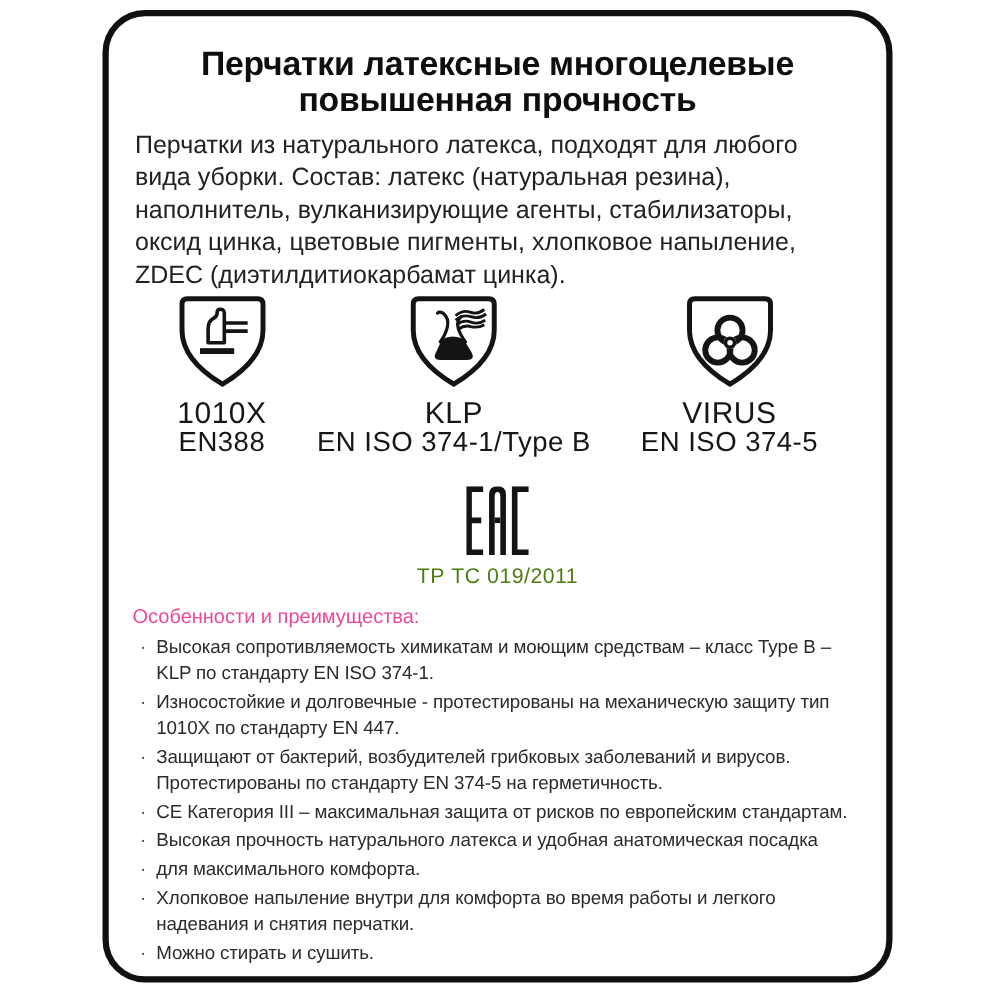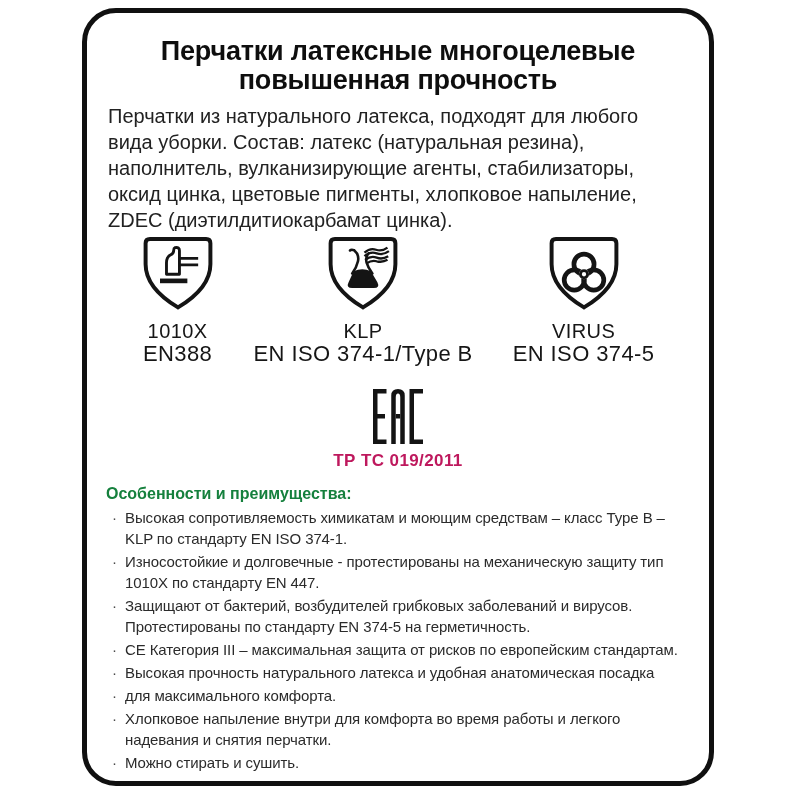--- a/index.html
+++ b/index.html
@@ -12,30 +12,30 @@
     padding:24px 19px 0; overflow:hidden;
   }
   .title { text-align:center; font-weight:bold; font-size:27px; line-height:29px;
            color:#0e0e0e; letter-spacing:-0.2px; }
   .title-line { display:block; }
   .desc { margin:8px 0 0 2px; max-width:576px; font-size:20px; line-height:26px;
           color:#222222; }
   .certs { margin-top:3px; display:flex; justify-content:center; gap:40px; }
   .cert { display:flex; flex-direction:column; align-items:center; }
   .cert-shield { width:72px; height:75px; display:block; }
-  .cert-code { margin-top:10px; font-size:20px; line-height:20px; font-weight:500;
+  .cert-code { margin-top:10px; font-size:24px; line-height:20px; font-weight:500;
                letter-spacing:0.4px; color:#161616; white-space:nowrap; }
   .cert-std  { margin-top:3px;  font-size:22px; line-height:20px; font-weight:500;
                letter-spacing:0.4px; color:#161616; white-space:nowrap; }
   .eac-block { margin-top:25px; display:flex; flex-direction:column; align-items:center; }
   .eac-mark { width:50px; height:55px; display:block; }
-  .eac-caption { margin-top:7px; font-size:17px; line-height:20px; font-weight:700;
-                 letter-spacing:0.4px; color:#be185d; }
+  .eac-caption { margin-top:7px; font-size:17px; line-height:20px; font-weight:400;
+                 letter-spacing:0.4px; color:#4d7c0f; }
   .features { margin-top:13px; }
-  .features-heading { font-size:16px; line-height:19px; font-weight:bold; color:#15803d; }
+  .features-heading { font-size:16px; line-height:19px; font-weight:normal; color:#ec4899; }
   .features-list { list-style:none; margin-top:4px; padding-left:6px; }
   .feature-item { display:flex; font-size:15px; line-height:21px; color:#2b2b2b;
                   letter-spacing:-0.1px; margin-bottom:2px; }
   .bullet-marker { flex:none; width:13px; color:#4a4a4a; }
   .feature-text { flex:1; }
   .ink { fill:#141414; }
   .stroke-ink { stroke:#141414; fill:none; }
 </style>
 </head>
 <body>

